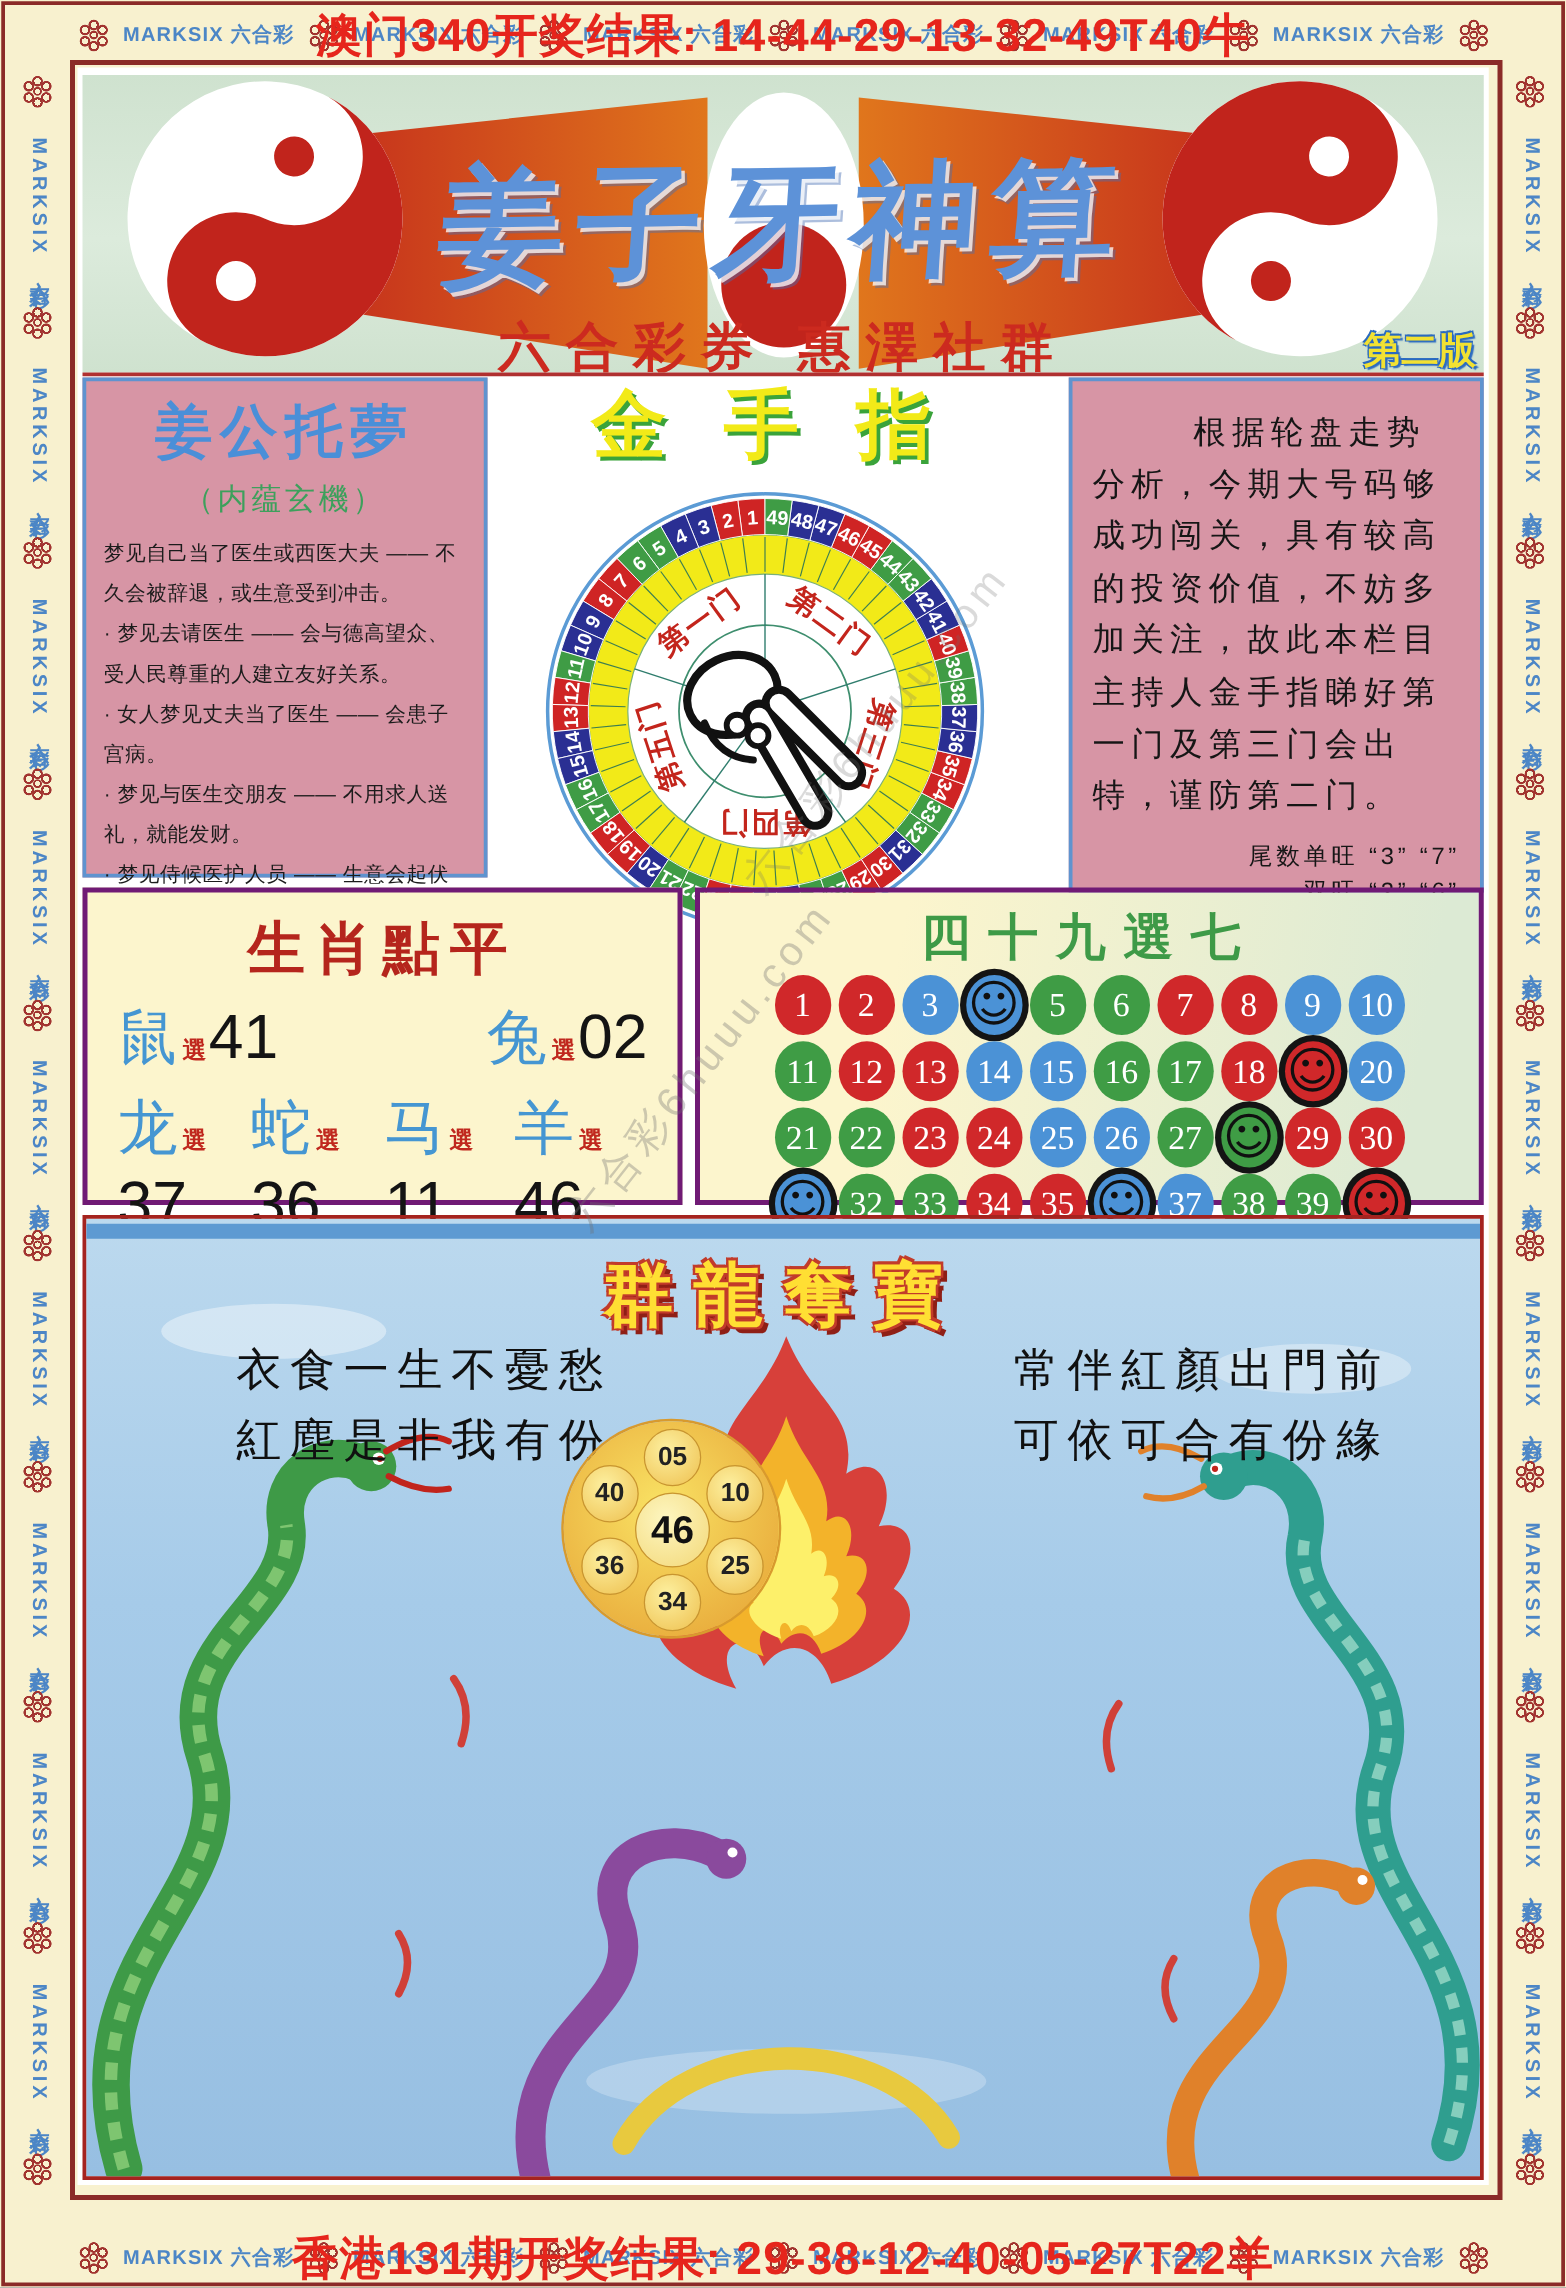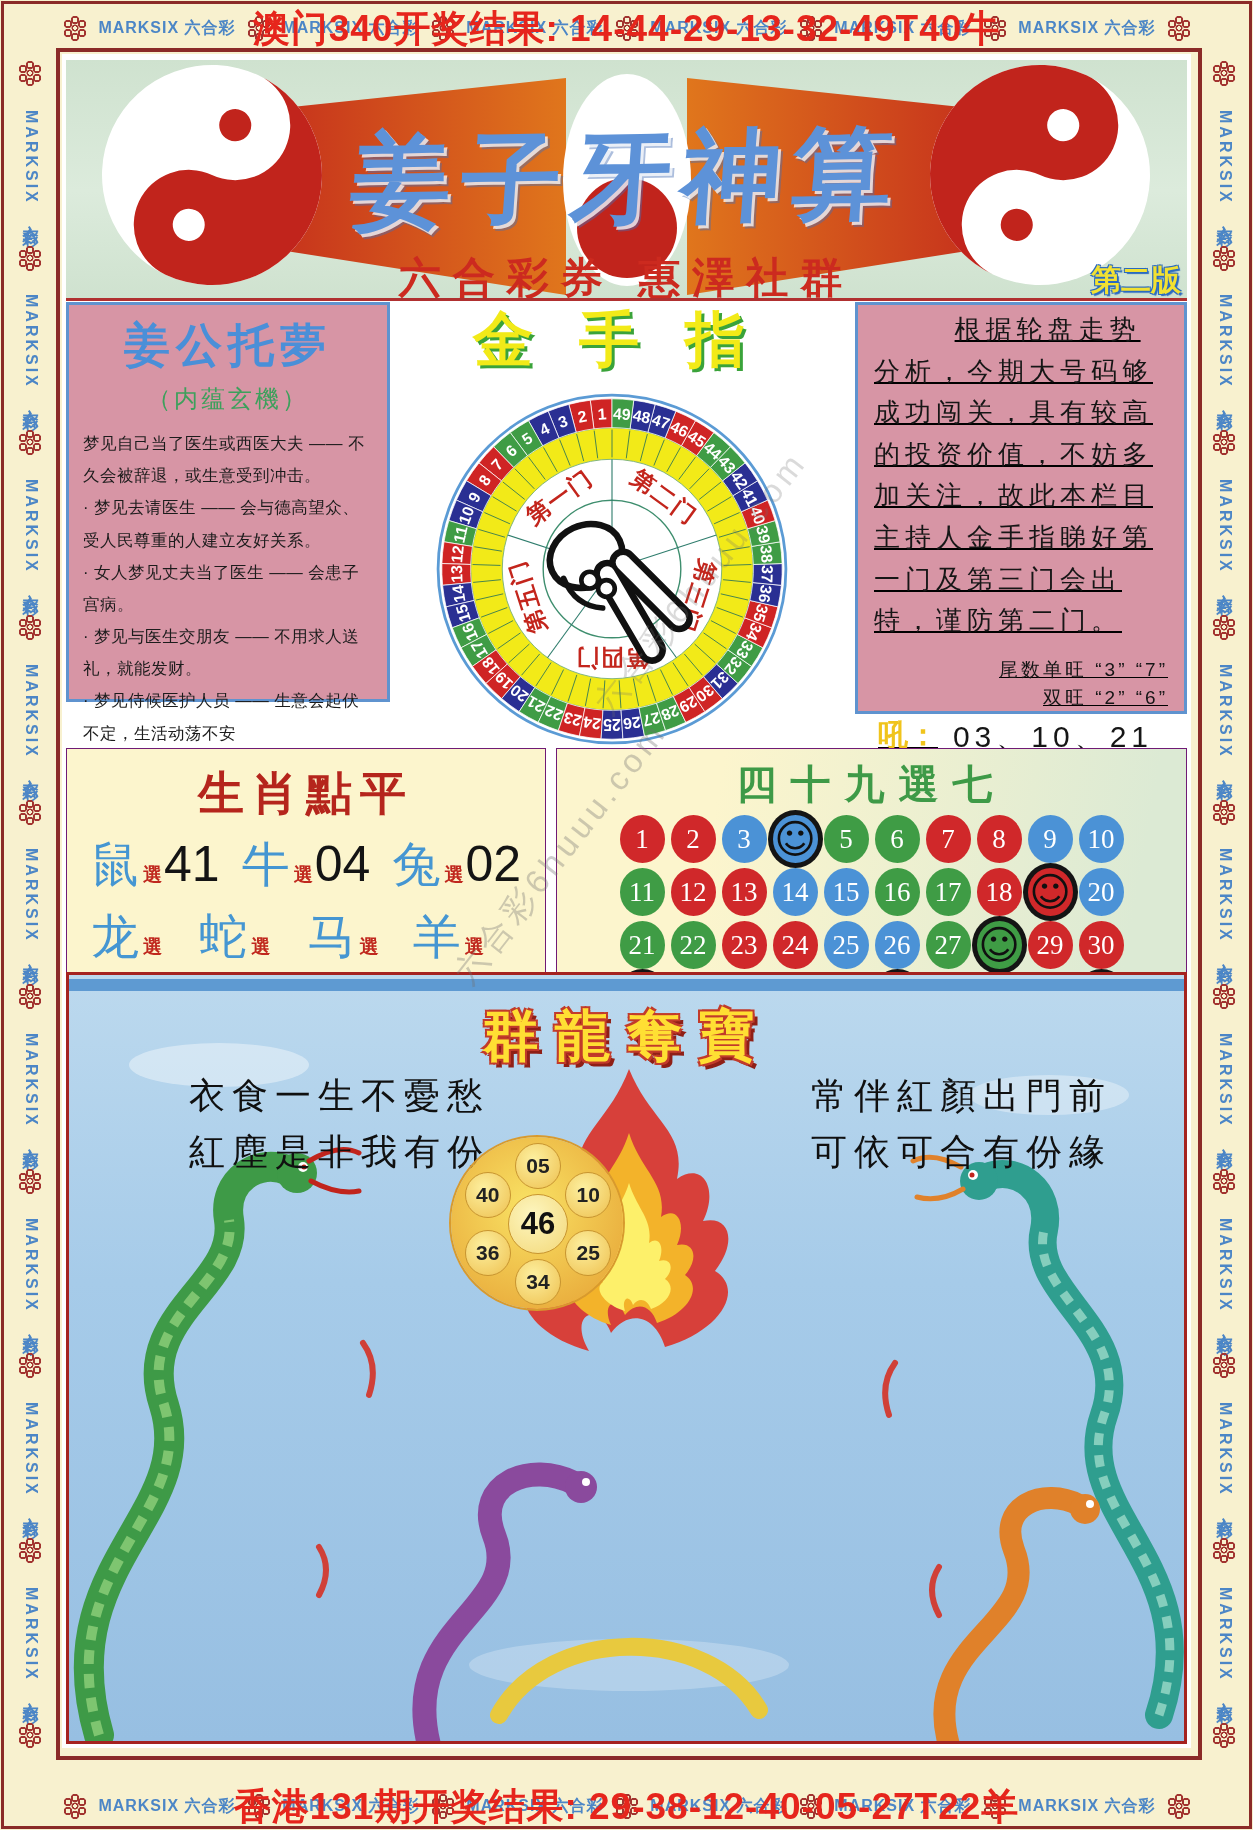--- a/index.html
+++ b/index.html
@@ -48,35 +48,35 @@
 
   
   .pinkbox{position:absolute;background:#d795a5;border:3px solid #5f93cf;box-sizing:border-box;}
   #dream-box{left:4px;top:248px;width:324px;height:400px;padding:10px 14px;}
   #dream-box .db-title{text-align:center;font-size:46px;font-weight:bold;color:#4a8fd8;letter-spacing:6px;
       font-family:"Liberation Serif",serif;}
   #dream-box .db-sub{text-align:center;font-size:24px;color:#3da05c;letter-spacing:3px;margin-top:6px;}
   #dream-box .db-text{margin-top:12px;font-size:16.5px;line-height:1.95;color:#1c1c1c;letter-spacing:.5px;}
   #dream-box p{margin:0;}
 
-  #analysis-box{left:793px;top:248px;width:332px;height:412px;padding:4px 16px;text-decoration:underline;}
+  #analysis-box{left:793px;top:248px;width:332px;height:412px;padding:20px 16px;}
   #analysis-box .an-text{font-size:26px;color:#161616;letter-spacing:5px;line-height:1.6;text-indent:3.1em;}
   #analysis-box .an-tails{margin-top:14px;font-size:19px;color:#161616;letter-spacing:3px;text-align:right;line-height:1.5;}
   .hou-row{display:flex;margin-top:2px;}
   .hou-label{color:#f0c41c;font-size:30px;font-weight:bold;flex:none;margin-left:4px;}
   .hou-lines{flex:1;text-align:center;font-size:30px;letter-spacing:5px;color:#161616;line-height:1.45;}
 
   
   #gf-area{position:absolute;left:300px;top:246px;width:500px;height:470px;}
   #gf-title{text-align:center;font-size:60px;font-weight:bold;color:#f2ea18;letter-spacing:46px;padding-left:40px;
      text-shadow:3px 3px 0 #3aa33a;}
   #wheel-svg{display:block;margin:2px auto 0;}
 
   
-  .creambox{position:absolute;border:1px solid #701a75;box-sizing:border-box;background:#fcf5cd;margin-top:38px;}
+  .creambox{position:absolute;border:4px solid #701a75;box-sizing:border-box;background:#fcf5cd;}
   #zodiac-box{left:4px;top:656px;width:480px;height:254px;}
   #zodiac-box .z-title{text-align:center;font-size:46px;font-weight:bold;color:#b5251c;letter-spacing:8px;margin-top:14px;}
   .z-row{display:flex;align-items:baseline;justify-content:space-between;padding:0 24px;margin-top:8px;}
   .z-animal{font-size:48px;color:#4596d2;font-family:"Liberation Serif",serif;}
   .z-sel{font-size:19px;color:#c0281e;font-weight:bold;margin:0 2px 0 4px;}
   .z-num{font-size:50px;color:#141414;}
 
   
   #pick7-box{left:494px;top:656px;width:631px;height:254px;
      background:linear-gradient(100deg,#fcf5cd 25%,#dcead4 90%);}
@@ -433,21 +433,20 @@
           <div>30、35、46</div>
         </div>
       </div>
     </div>
 
     <div id="zodiac-box" class="creambox">
       <div class="z-title">生肖點平</div>
       <div id="zodiac-rows">
           <div class="z-row">
             <span class="z-cell"><span class="z-animal">鼠</span><span class="z-sel">選</span><span class="z-num">41</span></span>
-            <span class="z-cell"><span class="z-animal">牛</span><span class="z-sel">選</span><span class="z-num">04</span></span>
             <span class="z-cell"><span class="z-animal">兔</span><span class="z-sel">選</span><span class="z-num">02</span></span>
           </div>
           <div class="z-row">
             <span class="z-cell"><span class="z-animal">龙</span><span class="z-sel">選</span><span class="z-num">37</span></span>
             <span class="z-cell"><span class="z-animal">蛇</span><span class="z-sel">選</span><span class="z-num">36</span></span>
             <span class="z-cell"><span class="z-animal">马</span><span class="z-sel">選</span><span class="z-num">11</span></span>
             <span class="z-cell"><span class="z-animal">羊</span><span class="z-sel">選</span><span class="z-num">46</span></span>
           </div>
           <div class="z-row">
             <span class="z-cell"><span class="z-animal">猴</span><span class="z-sel">選</span><span class="z-num">33</span></span>

